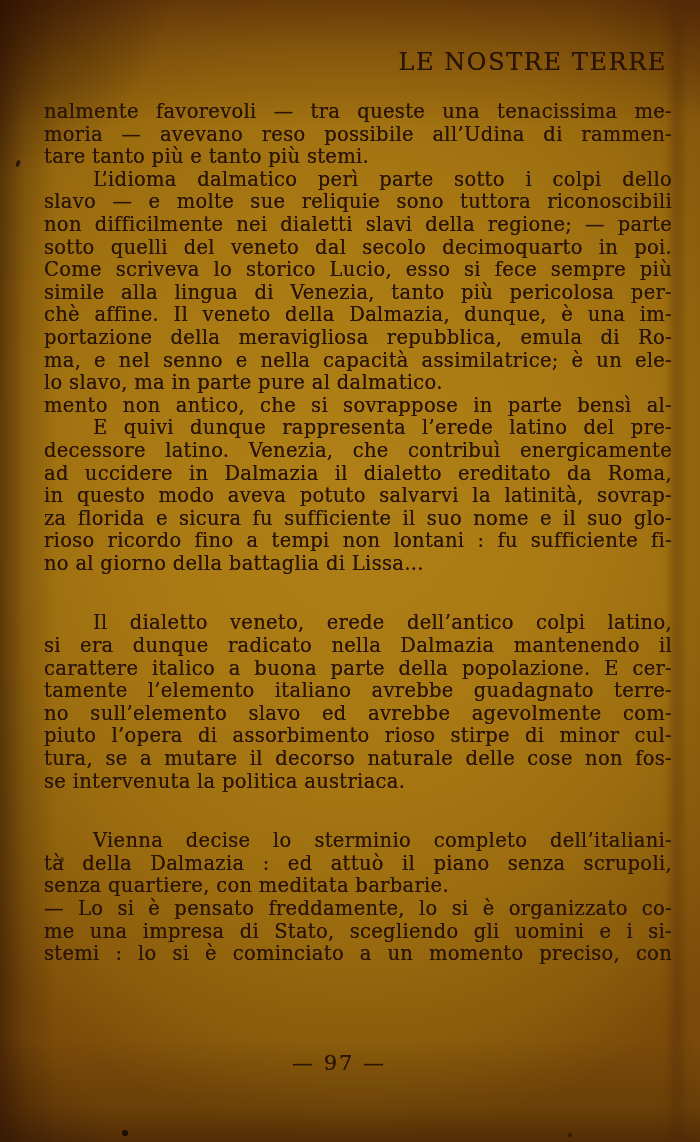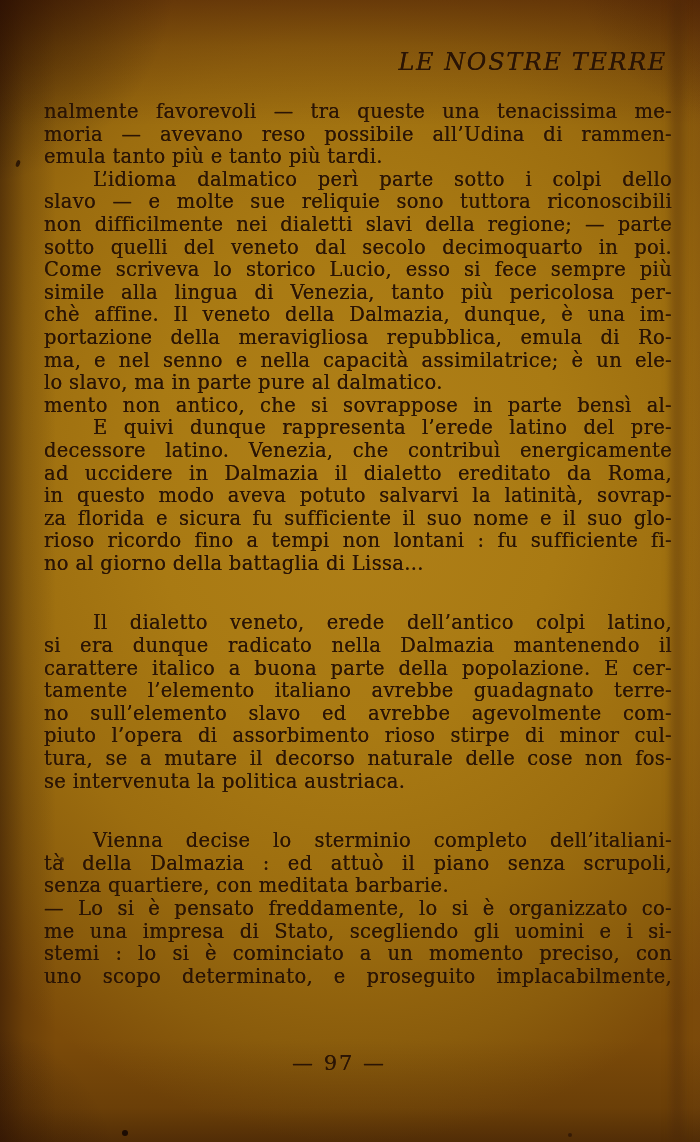--- a/index.html
+++ b/index.html
@@ -16,21 +16,21 @@
       radial-gradient(circle 220px at -40px 1180px, rgba(40,14,3,0.50) 0%, rgba(40,14,3,0.0) 72%),
       linear-gradient(180deg, rgba(74,28,6,0.60) 0%, rgba(74,28,6,0.30) 4%, rgba(74,28,6,0.0) 11%),
       linear-gradient(0deg, rgba(46,20,4,0.55) 0%, rgba(46,20,4,0.22) 3%, rgba(46,20,4,0.0) 9%),
       linear-gradient(90deg, rgba(42,16,4,0.55) 0%, rgba(42,16,4,0.20) 3.5%, rgba(42,16,4,0.0) 8%),
       linear-gradient(270deg, rgba(120,70,14,0.30) 0%, rgba(120,70,14,0.0) 5%),
       radial-gradient(ellipse 78% 58% at 51% 42%, #b08018 0%, #a97a13 38%, #9c6d0f 66%, #8a5c0c 86%, #7c4b09 100%);
   }
 
   .running-header {
     position:absolute; top:48px; right:33px;
-    font-style:italic; font-size:24px; letter-spacing:1.6px;
+    font-size:24px; letter-spacing:1.6px;
     text-shadow:0 0 0.6px rgba(38,18,5,0.85);
     white-space:nowrap;
   }
 
   .text-block {
     position:absolute; top:101px; left:44px; width:628px;
     font-size:19.5px; line-height:22.6px; letter-spacing:0.3px;
     text-shadow:0 0 0.6px rgba(40,20,6,0.85);
   }
 
@@ -62,21 +62,21 @@
 
 <div class="page">
 
   <div class="running-header">LE NOSTRE TERRE</div>
 
   <div class="text-block">
 
     <div class="para">
       <div class="line">nalmente favorevoli — tra queste una tenacissima me-</div>
       <div class="line">moria — avevano reso possibile all’Udina di rammen-</div>
-      <div class="line last">emula tanto più e tanto più tardi.</div>
+      <div class="line last">tare tanto più e tanto più stemi.</div>
     </div>
 
     <div class="para">
       <div class="line indent">L’idioma dalmatico perì parte sotto i colpi dello</div>
       <div class="line">slavo — e molte sue reliquie sono tuttora riconoscibili</div>
       <div class="line">non difficilmente nei dialetti slavi della regione; — parte</div>
       <div class="line">sotto quelli del veneto dal secolo decimoquarto in poi.</div>
       <div class="line">Come scriveva lo storico Lucio, esso si fece sempre più</div>
       <div class="line">simile alla lingua di Venezia, tanto più pericolosa per-</div>
       <div class="line">chè affine. Il veneto della Dalmazia, dunque, è una im-</div>
@@ -110,21 +110,20 @@
     <div class="para gap">
       <div class="line indent">Vienna decise lo sterminio completo dell’italiani-</div>
       <div class="line">tà della Dalmazia : ed attuò il piano senza scrupoli,</div>
       <div class="line last">senza quartiere, con meditata barbarie.</div>
     </div>
 
     <div class="para">
       <div class="line">— Lo si è pensato freddamente, lo si è organizzato co-</div>
       <div class="line">me una impresa di Stato, scegliendo gli uomini e i si-</div>
       <div class="line">stemi : lo si è cominciato a un momento preciso, con</div>
-      <div class="line">uno scopo determinato, e proseguito implacabilmente,</div>
     </div>
 
   </div>
 
   <div class="page-number">— 97 —</div>
 
   <div class="edge-shadow-right"></div>
   <div class="speck speck-a"></div>
   <div class="speck speck-b"></div>
   <div class="speck speck-c"></div>

